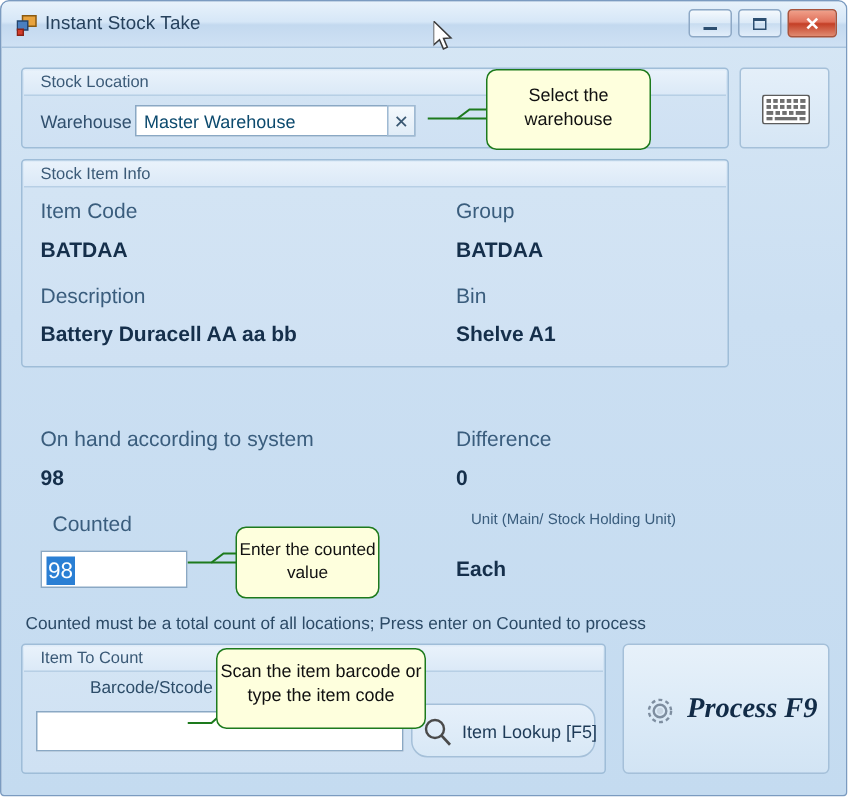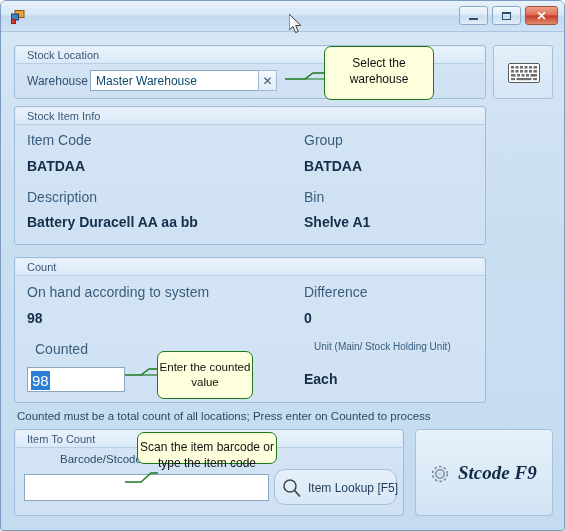--- a/index.html
+++ b/index.html
@@ -314,22 +314,22 @@
     width: 110px; height: 54px;
   }
   #callout-counted {
     left: 156px; top: 350px;
     width: 96px; height: 48px;
     font-size: 11.5px;
     line-height: 15px;
     padding-top: 8px;
   }
   #callout-barcode {
-    left: 136px; top: 431px;
-    width: 140px; height: 32px;
+    left: 143px; top: 431px;
+    width: 140px; height: 54px;
     font-size: 12px;
     line-height: 16px;
     padding-top: 6px;
   }
   .leader {
     position: absolute;
     z-index: 11;
   }
 
   
@@ -344,20 +344,21 @@
 <body>
 
 <div id="window">
 
   <div id="titlebar">
     <svg id="title-icon" viewBox="0 0 14 14">
       <rect x="4" y="0.5" width="9" height="7" fill="#e8a33d" stroke="#8a5a10" stroke-width="1"></rect>
       <rect x="0.5" y="4" width="7" height="6" fill="#4a7fbf" stroke="#22456f" stroke-width="1"></rect>
       <rect x="0.5" y="9.5" width="4" height="4" fill="#d33c2a" stroke="#8b2216" stroke-width="1"></rect>
     </svg>
+    <div id="title-text">Instant Stock Take</div>
 
     <div class="winbtn" id="btn-min">
       <div class="glyph">
           <div class="minbar"></div>
         </div>
     </div>
     <div class="winbtn" id="btn-max">
       <div class="glyph">
           <div class="maxbox"></div>
         </div>
@@ -417,24 +418,20 @@
 
   <div class="fld-label" id="lbl-itemcode">Item Code</div>
   <div class="fld-value" id="val-itemcode">BATDAA</div>
   <div class="fld-label" id="lbl-group">Group</div>
   <div class="fld-value" id="val-group">BATDAA</div>
   <div class="fld-label" id="lbl-desc">Description</div>
   <div class="fld-value" id="val-desc">Battery Duracell AA aa bb</div>
   <div class="fld-label" id="lbl-bin">Bin</div>
   <div class="fld-value" id="val-bin">Shelve A1</div>
 
-  <div class="group" id="grp-count">
-    <div class="group-header"></div>
-    <div class="group-title">Count</div>
-  </div>
 
   <div class="fld-label" id="lbl-onhand">On hand according to system</div>
   <div class="fld-value" id="val-onhand">98</div>
   <div class="fld-label" id="lbl-diff">Difference</div>
   <div class="fld-value" id="val-diff">0</div>
   <div class="fld-label" id="lbl-counted">Counted</div>
   <div class="fld-label" id="lbl-unit">Unit (Main/ Stock Holding Unit)</div>
   <div class="fld-value" id="val-unit">Each</div>
 
   <div id="counted-input">
@@ -460,21 +457,21 @@
   </div>
 
   <div id="process-button">
     <svg id="process-icon" viewBox="0 0 24 24">
       <g fill="none" stroke="#7e8ea0" stroke-width="1.6">
         <circle cx="12" cy="12" r="4.2"></circle>
         <circle cx="12" cy="12" r="7.4" stroke-dasharray="2.6 2.2"></circle>
       </g>
       <circle cx="12" cy="12" r="2.1" fill="#c8d6e4"></circle>
     </svg>
-    <div id="process-label">Stcode F9</div>
+    <div id="process-label">Process F9</div>
   </div>
 
   <svg class="leader" style="left:284px; top:64px; width:46px; height:22px;" viewBox="0 0 46 22">
     <polyline points="0,14 20,14 28,8 44,8" fill="none" stroke="#1d7a1d" stroke-width="1.4"></polyline>
     <polyline points="20,14 44,14" fill="none" stroke="#1d7a1d" stroke-width="1.2"></polyline>
   </svg>
   <div class="callout" id="callout-warehouse">Select the warehouse</div>
 
   <svg class="leader" style="left:124px; top:362px; width:40px; height:20px;" viewBox="0 0 40 20">
     <polyline points="0,12 16,12 24,6 38,6" fill="none" stroke="#1d7a1d" stroke-width="1.4"></polyline>

